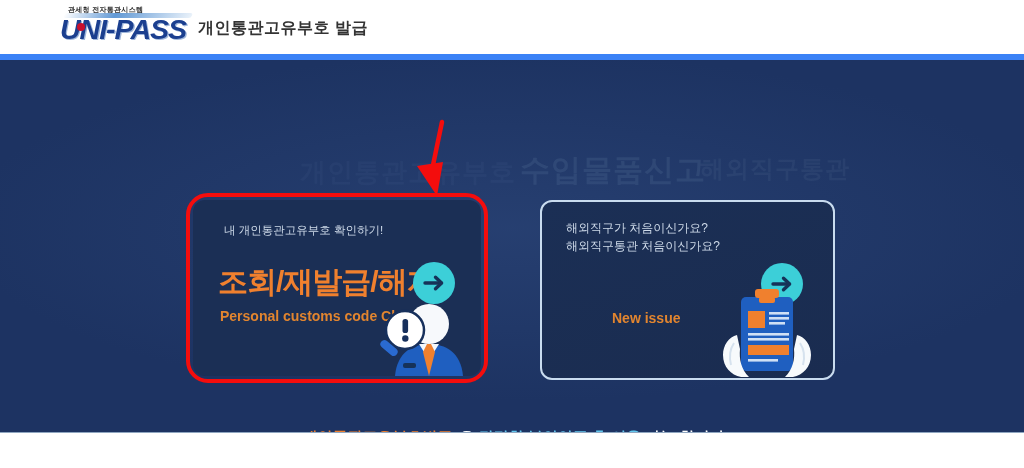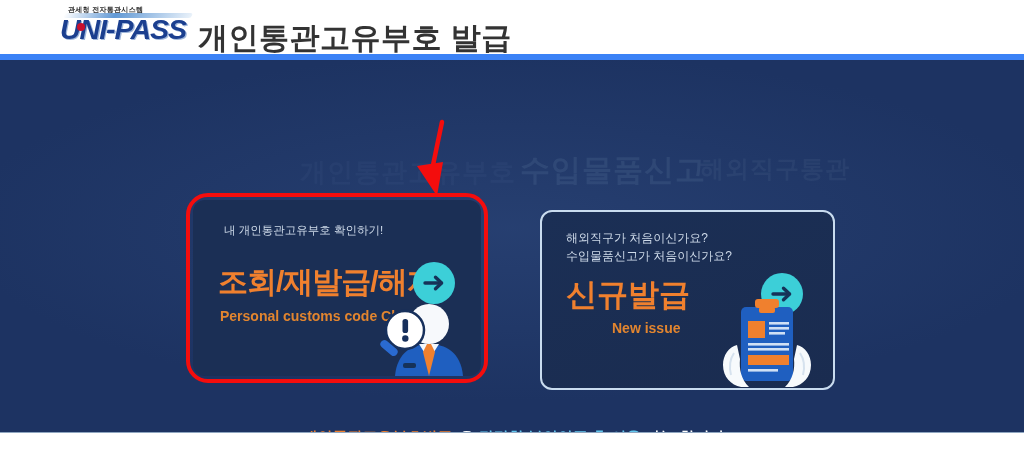--- a/index.html
+++ b/index.html
@@ -78,21 +78,21 @@
     width: 128px;
     height: 5px;
     background: linear-gradient(100deg, rgba(60,120,200,0) 0%, rgba(70,135,205,0.85) 40%, rgba(150,190,230,0.2) 100%);
     border-radius: 3px;
     transform: skewX(-22deg);
   }
   .page-title {
     position: absolute;
     left: 198px;
     top: 18px;
-    font-size: 30px;
+    font-size: 16px;
     font-weight: bold;
     color: #333333;
     letter-spacing: 0.5px;
     white-space: nowrap;
   }
 
   
   .navy {
     position: absolute;
     left: 0;
@@ -127,21 +127,20 @@
     box-sizing: border-box;
     border-radius: 12px;
     background: #1b2f55;
     overflow: hidden;
   }
   .card-left  { left: 193px; top: 140px; width: 288px; height: 176px; }
   .card-right {
     left: 540px; top: 140px; width: 295px; height: 180px;
     border: 2px solid #c9dcef;
     background: linear-gradient(160deg, #1b2f55 0%, #1a2c50 100%);
-    margin-top: 10px;
   }
 
   .card-sub {
     position: absolute;
     left: 31px;
     top: 22px;
     font-size: 11.5px;
     color: #cfdbea;
     line-height: 17px;
     white-space: nowrap;
@@ -294,22 +293,21 @@
           <rect x="45.5" y="33" width="5.6" height="14" rx="2.6" fill="#17305c"></rect>
           <circle cx="48.3" cy="52.5" r="3.2" fill="#17305c"></circle>
 
           <rect x="22" y="58" width="20" height="8" rx="4" fill="#2a6ad0" transform="rotate(40 32 62)"></rect>
         </svg>
       </div>
     </div>
 
     <div class="card card-right">
       <div class="card-sub card-sub-2">해외직구가 처음이신가요?</div>
-      <div class="card-sub card-sub-2" style="top:36px;">수입물품신고가 처음이신가요?</div>
-      <div class="card-title card-title-right">신규발급</div>
+      <div class="card-sub card-sub-2" style="top:36px;">해외직구통관 처음이신가요?</div>
       <div class="card-en card-en-right">New issue</div>
 
       <div class="arrow-btn arrow-btn-right">
         <svg width="42" height="42" viewBox="0 0 42 42" aria-hidden="true">
           <path d="M12 21 H28" stroke="#163258" stroke-width="3.4" stroke-linecap="round" fill="none"></path>
           <path d="M22.5 15.2 L28.6 21 L22.5 26.8" stroke="#163258" stroke-width="3.4" stroke-linecap="round" stroke-linejoin="round" fill="none"></path>
         </svg>
       </div>
 
       <div class="illus-right">

